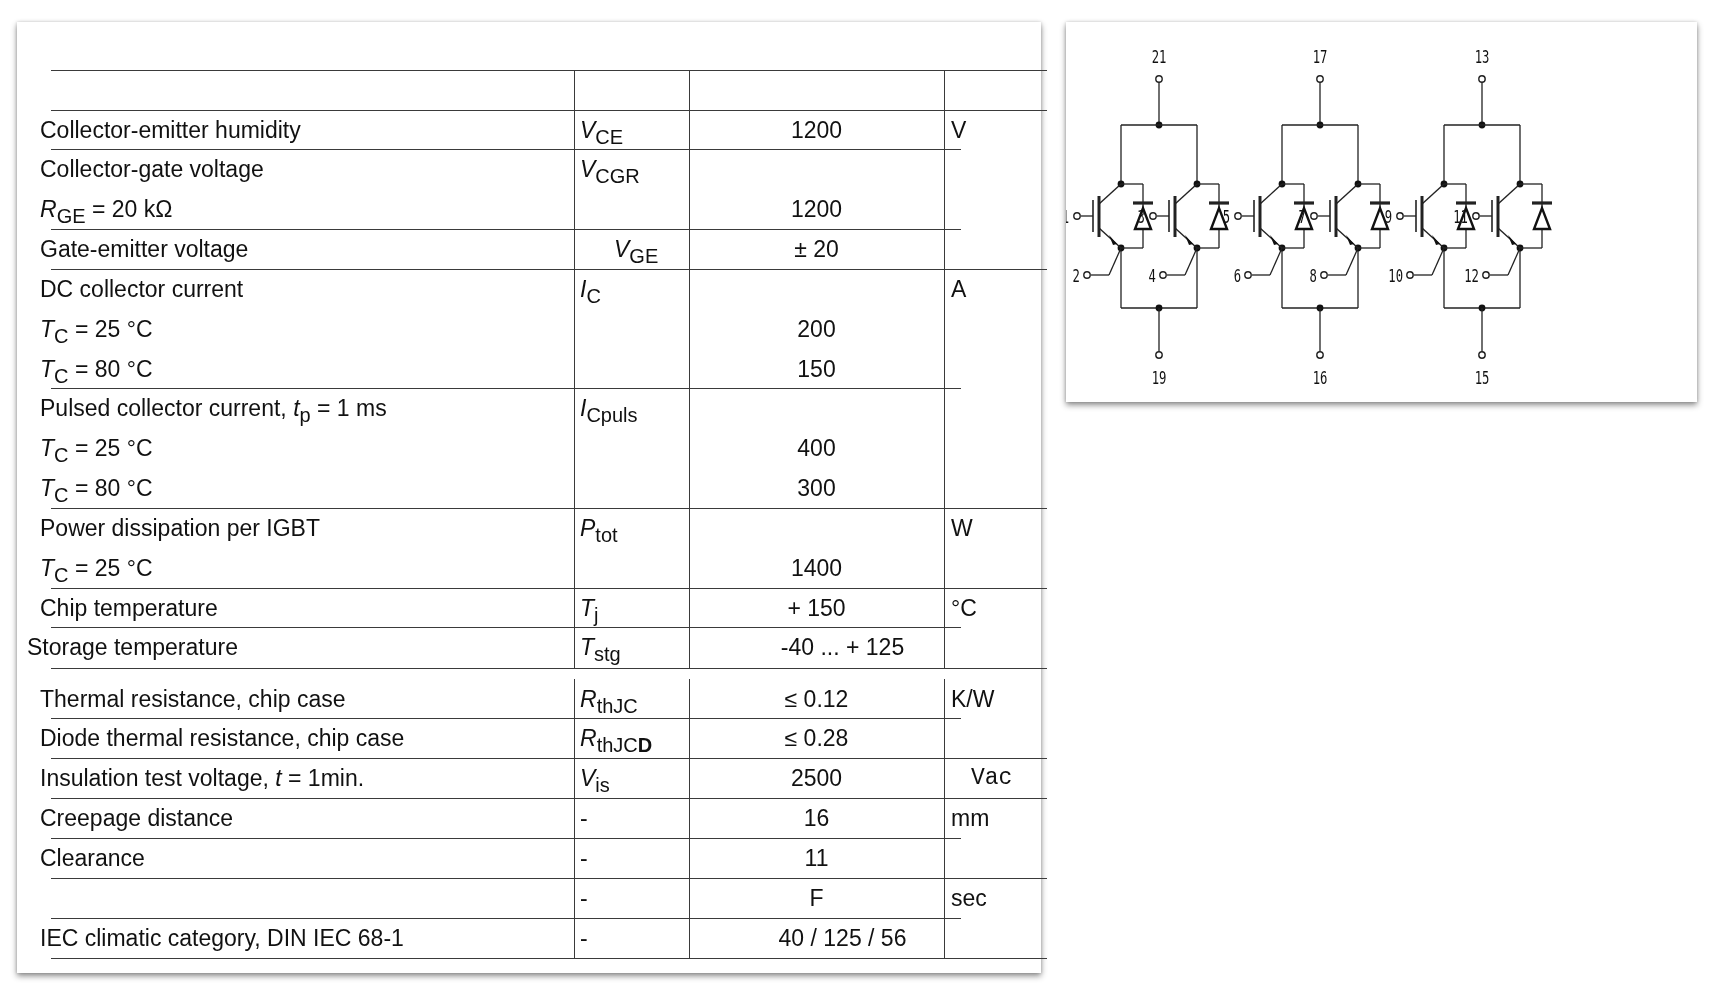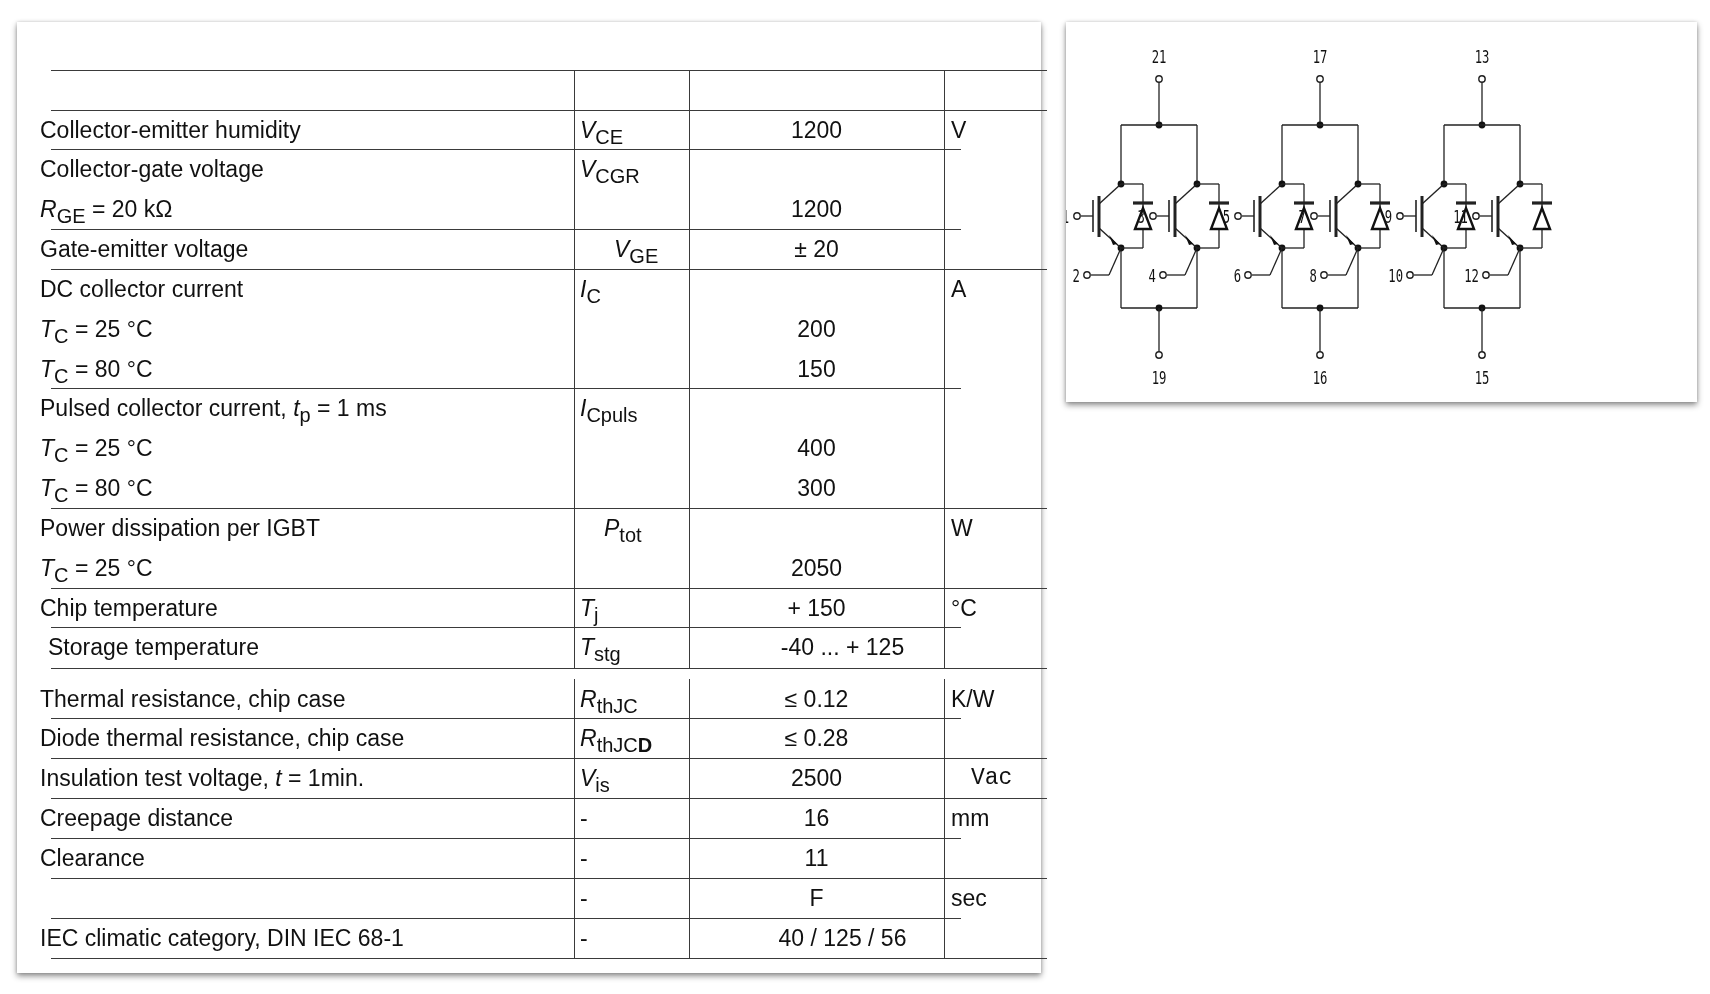--- a/index.html
+++ b/index.html
@@ -62,30 +62,30 @@
       <div class="hline" style="left:34px;top:366px;width:910px;"></div>
       <div class="txt" style="left:23px;top:372px;">Pulsed  collector current, <i>t</i><sub>p</sub> = 1 ms</div>
       <div class="txt" style="left:23px;top:412px;"><i>T</i><sub>C</sub> = 25 °C</div>
       <div class="txt" style="left:23px;top:452px;"><i>T</i><sub>C</sub> = 80 °C</div>
       <div class="txt" style="left:563px;top:372px;"><i>I</i><sub>Cpuls</sub></div>
       <div class="txt center" style="left:672px;top:412px;width:255px;">400</div>
       <div class="txt center" style="left:672px;top:452px;width:255px;">300</div>
       <div class="hline" style="left:34px;top:486px;width:996px;"></div>
       <div class="txt" style="left:23px;top:492px;">Power dissipation per IGBT</div>
       <div class="txt" style="left:23px;top:532px;"><i>T</i><sub>C</sub> = 25 °C</div>
-      <div class="txt" style="left:563px;top:492px;margin-left:24px;"><i>P</i><sub>tot</sub></div>
-      <div class="txt center" style="left:672px;top:532px;width:255px;">2050</div>
+      <div class="txt" style="left:563px;top:492px;"><i>P</i><sub>tot</sub></div>
+      <div class="txt center" style="left:672px;top:532px;width:255px;">1400</div>
       <div class="txt" style="left:934px;top:492px;">W</div>
       <div class="hline" style="left:34px;top:566px;width:996px;"></div>
       <div class="txt" style="left:23px;top:572px;">Chip temperature</div>
       <div class="txt" style="left:563px;top:572px;"><i>T</i><sub>j</sub></div>
       <div class="txt center" style="left:672px;top:572px;width:255px;text-align:center;">+ 150</div>
       <div class="txt" style="left:934px;top:572px;">°C</div>
       <div class="hline" style="left:34px;top:605px;width:910px;"></div>
-      <div class="txt" style="left:31px;top:611px;text-align:center;">Storage temperature</div>
+      <div class="txt" style="left:10px;top:611px;text-align:center;">Storage temperature</div>
       <div class="txt" style="left:563px;top:611px;"><i>T</i><sub>stg</sub></div>
       <div class="txt center" style="left:698px;top:611px;width:255px;">-40 ... + 125</div>
       <div class="hline" style="left:34px;top:646px;width:996px;"></div>
       <div class="txt" style="left:23px;top:663px;">Thermal resistance, chip case</div>
       <div class="txt" style="left:563px;top:663px;"><i>R</i><sub>thJC</sub></div>
       <div class="txt center" style="left:672px;top:663px;width:255px;">≤ 0.12</div>
       <div class="txt" style="left:934px;top:663px;">K/W</div>
       <div class="hline" style="left:34px;top:696px;width:910px;"></div>
       <div class="txt" style="left:23px;top:702px;">Diode thermal resistance, chip case</div>
       <div class="txt" style="left:563px;top:702px;"><i>R</i><sub>thJC<b>D</b></sub></div>

